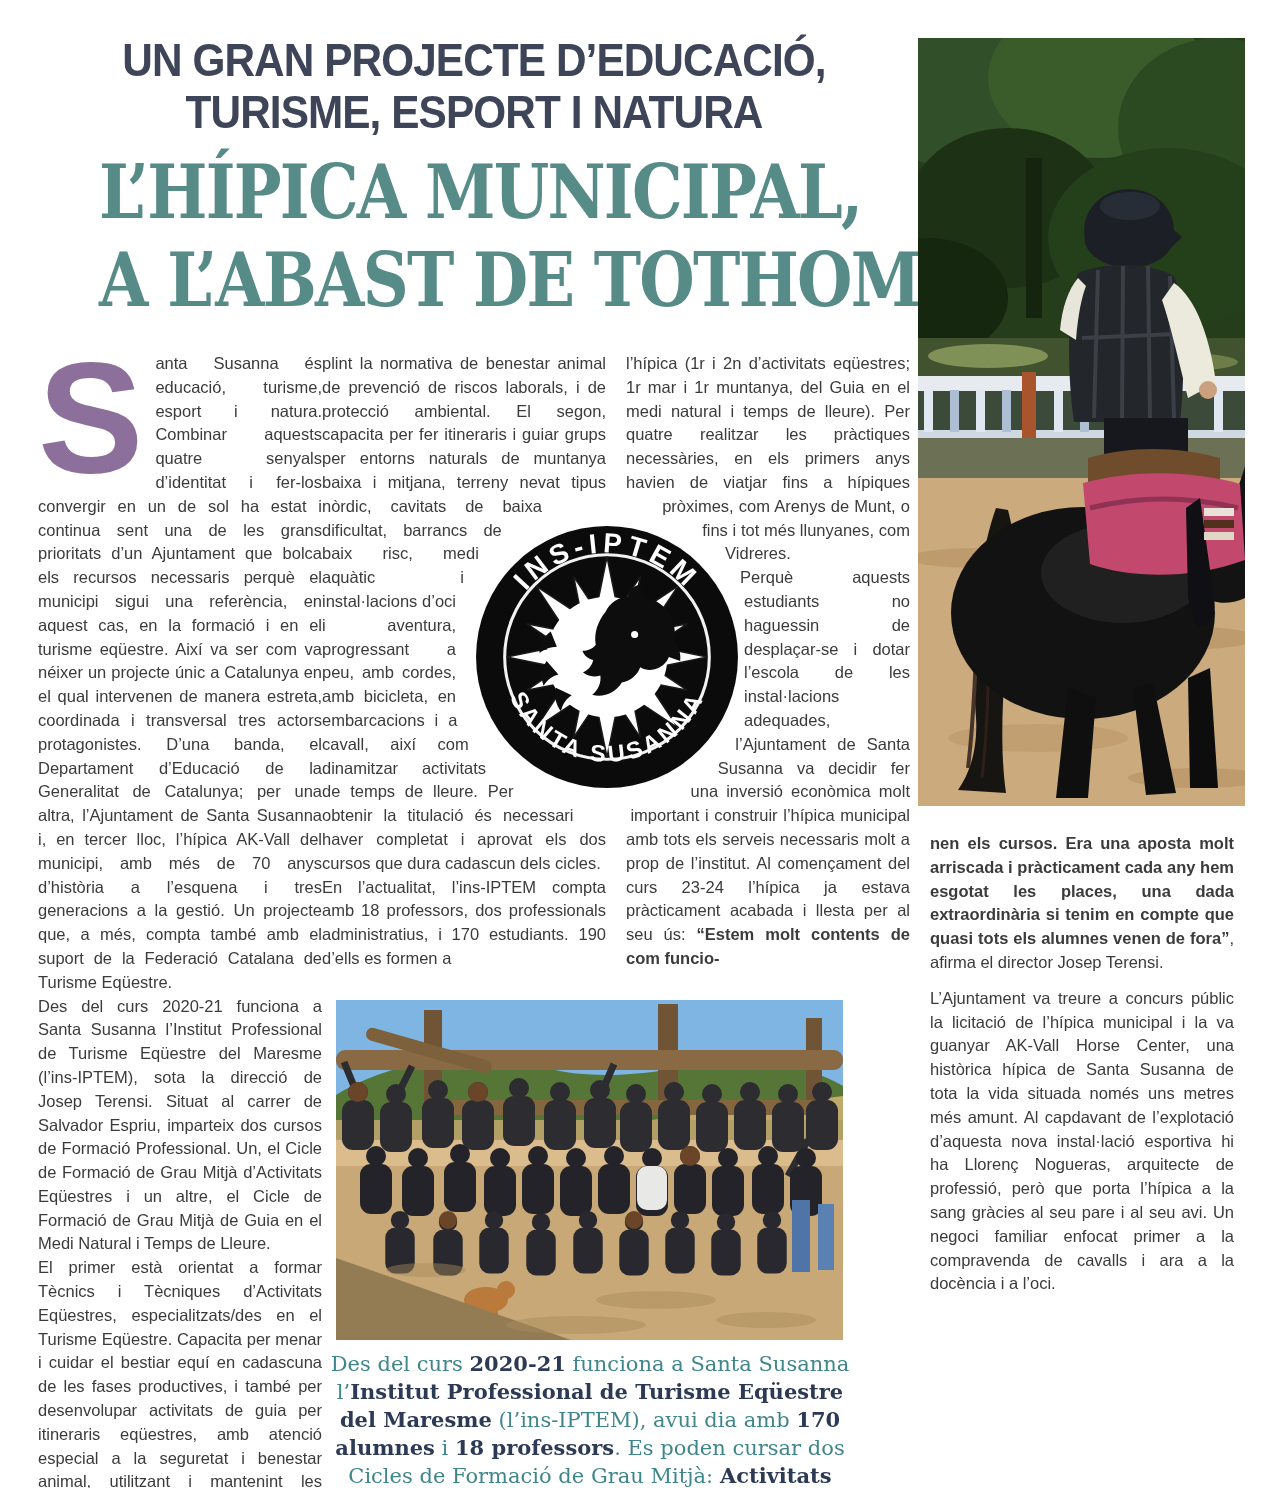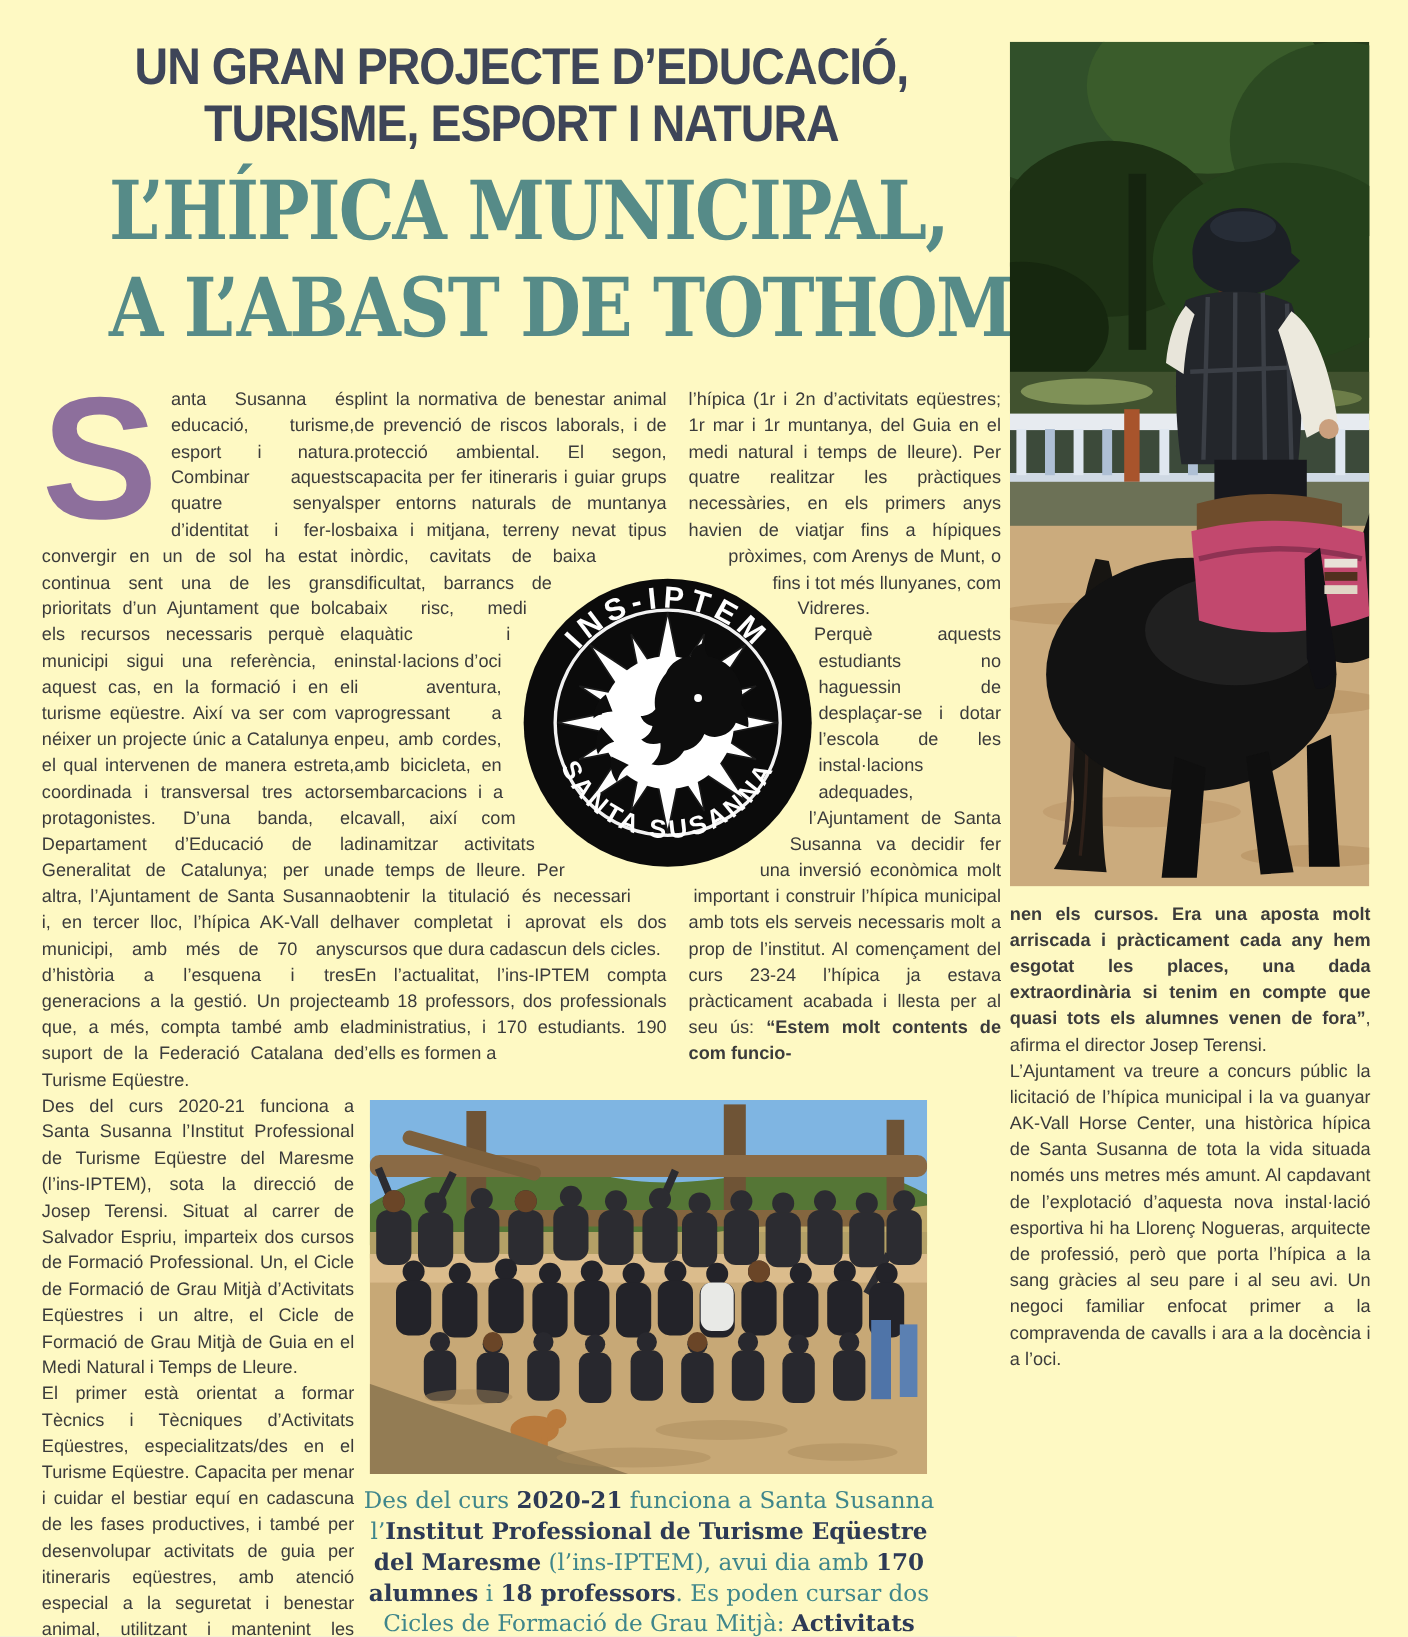--- a/index.html
+++ b/index.html
@@ -1,16 +1,16 @@
 <!DOCTYPE html>
 <html><head>
 <meta charset="utf-8">
 <style>
   html,body{margin:0;padding:0;background:#e8e8e8;}
-  .page{position:relative;width:1280px;height:1488px;background:#fef9c3;overflow:hidden;
+  .page{position:relative;width:1280px;height:1488px;background:#ffffff;overflow:hidden;
         font-family:"Liberation Sans",sans-serif;color:#3b3b3b;margin:0 auto;}
   
   .header{position:absolute;left:38px;top:34px;width:872px;text-align:center;}
   .kicker{font-weight:bold;font-size:47px;line-height:52px;color:#3e4558;
           letter-spacing:-1px;transform:scaleX(.9);transform-origin:50% 0;white-space:nowrap;}
   .title{margin:10px 0 0 0;font-family:"DejaVu Serif",serif;font-weight:bold;font-size:74px;
          line-height:88px;color:#568b88;letter-spacing:-2px;transform:scaleX(.86);
          transform-origin:50% 0;white-space:nowrap;}
   
   .photo-horse{position:absolute;left:918px;top:38px;width:327px;height:768px;overflow:hidden;}
@@ -32,21 +32,21 @@
   
   .logo{position:absolute;left:436px;top:172px;width:266px;height:266px;}
   .logo svg{display:block;}
   
   .caption{position:absolute;left:282px;top:998px;width:540px;font-family:"DejaVu Serif",serif;
            font-size:21px;line-height:27px;text-align:center;color:#3f868b;}
   .caption .b{color:#2d3a55;}
   
   .rail{position:absolute;left:918px;top:820px;width:328px;height:662px;font-size:16.5px;
         line-height:23.8px;text-align:justify;overflow:hidden;}
-  .rail p{margin:0;}
+  .rail p{margin:12px;}
 </style>
 </head>
 <body>
 
 <div class="page">
 
   <header class="header">
     <div class="kicker">
       <div>UN GRAN PROJECTE D’EDUCACIÓ,</div>
       <div>TURISME, ESPORT I NATURA</div>

